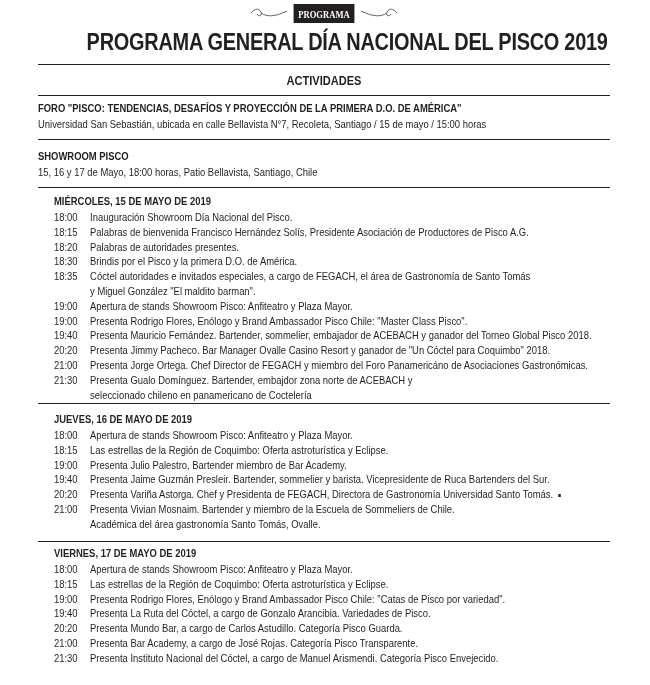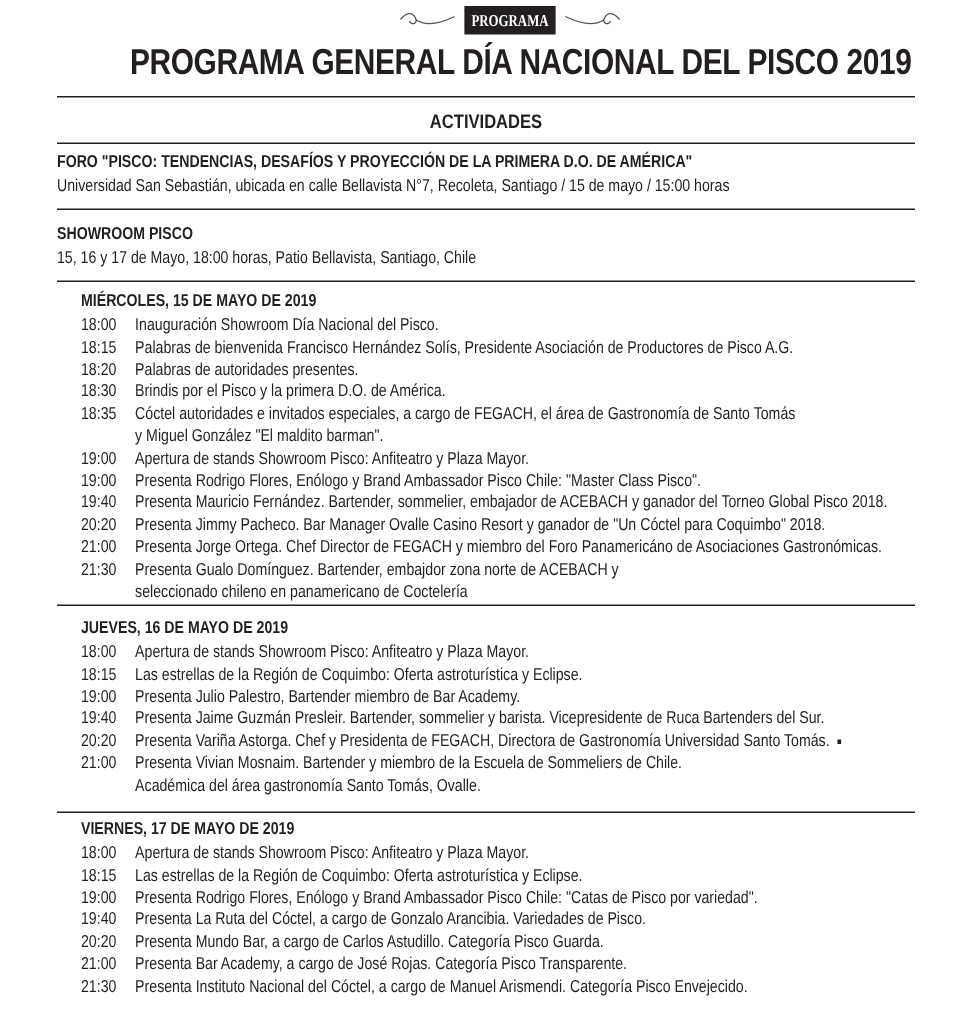--- a/index.html
+++ b/index.html
@@ -2,21 +2,21 @@
 <html><head>
 <meta charset="utf-8">
 <style>
   html, body { margin: 0; padding: 0; background: #ffffff; }
   body {
     width: 650px; height: 685px; overflow: hidden; position: relative;
     font-family: "Liberation Sans", sans-serif; color: #231f20;
   }
   .page { position: absolute; left: 38px; top: 0; width: 572px; }
 
-  .badge-wrap { position: absolute; left: 16px; top: 3px; width: 572px; height: 20px; display: flex; justify-content: center; align-items: center; }
+  .badge-wrap { position: absolute; left: 0; top: 3px; width: 572px; height: 20px; display: flex; justify-content: center; align-items: center; }
   .flourish { width: 40px; height: 12px; }
   .badge {
     background: #231f20; color: #ffffff; font-family: "Liberation Serif", serif;
     font-weight: bold; font-size: 11px; letter-spacing: 0px; padding: 3px 6px 2px; line-height: 14px;
     transform: scaleX(0.78); margin: 0 -4px;
   }
 
   .main-title {
     position: absolute; left: 0; top: 27px; width: 572px; text-align: center;
     font-weight: bold; font-size: 24px; line-height: 30px; letter-spacing: -0.3px;

